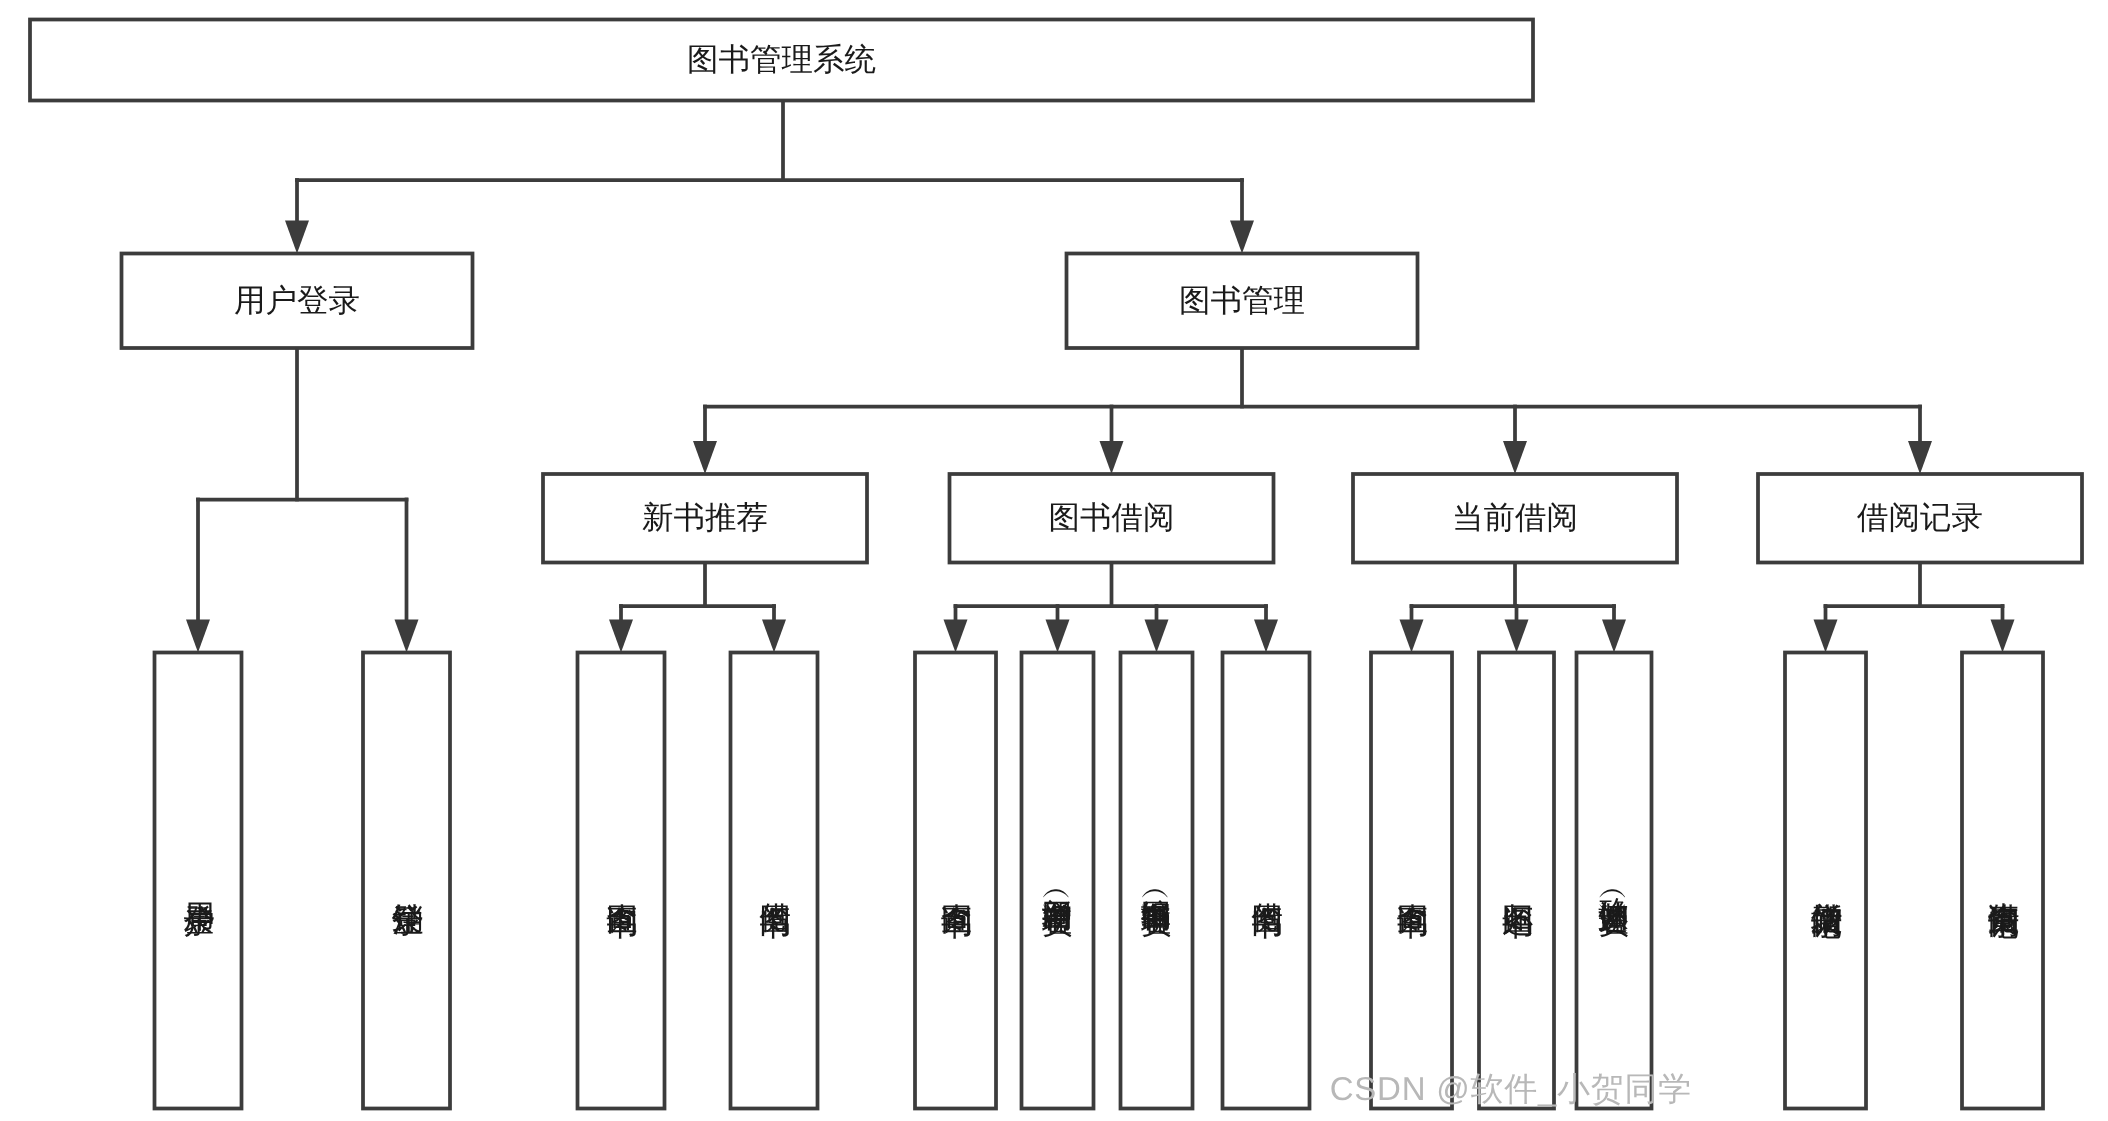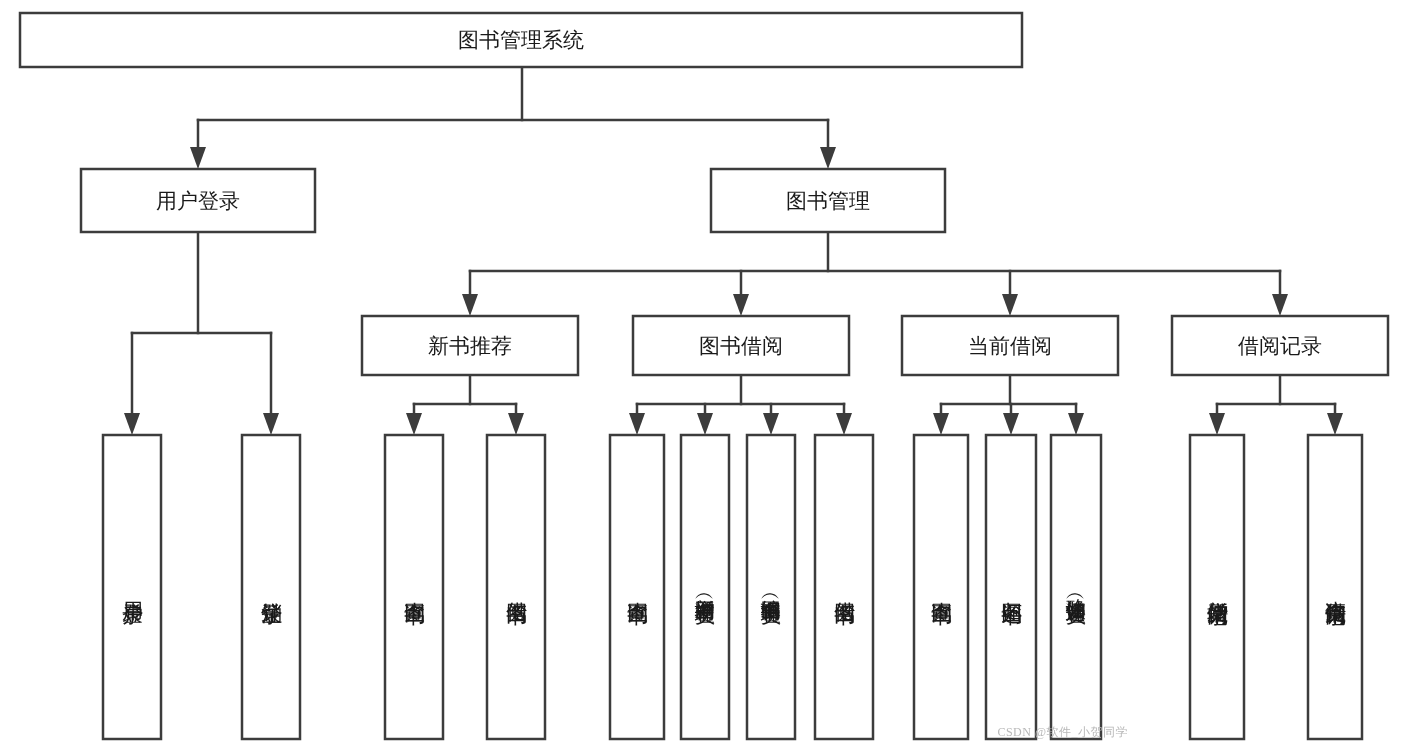--- a/index.html
+++ b/index.html
@@ -60,22 +60,22 @@
     white-space: nowrap;
     display: flex;
     align-items: center;
     justify-content: center;
     pointer-events: none;
   }
   .watermark {
     position: absolute;
     right: 8px;
     bottom: 6px;
-    font-family: Liberation Serif, serif;
-    font-size: 12px;
+    font-family: Liberation Sans, sans-serif;
+    font-size: 22px;
     color: #b8b8b8;
     letter-spacing: 0.5px;
     white-space: nowrap;
     margin-top: 41px;
   }
 </style>
 </head>
 <body>
 
 <div id="diagram-root">

